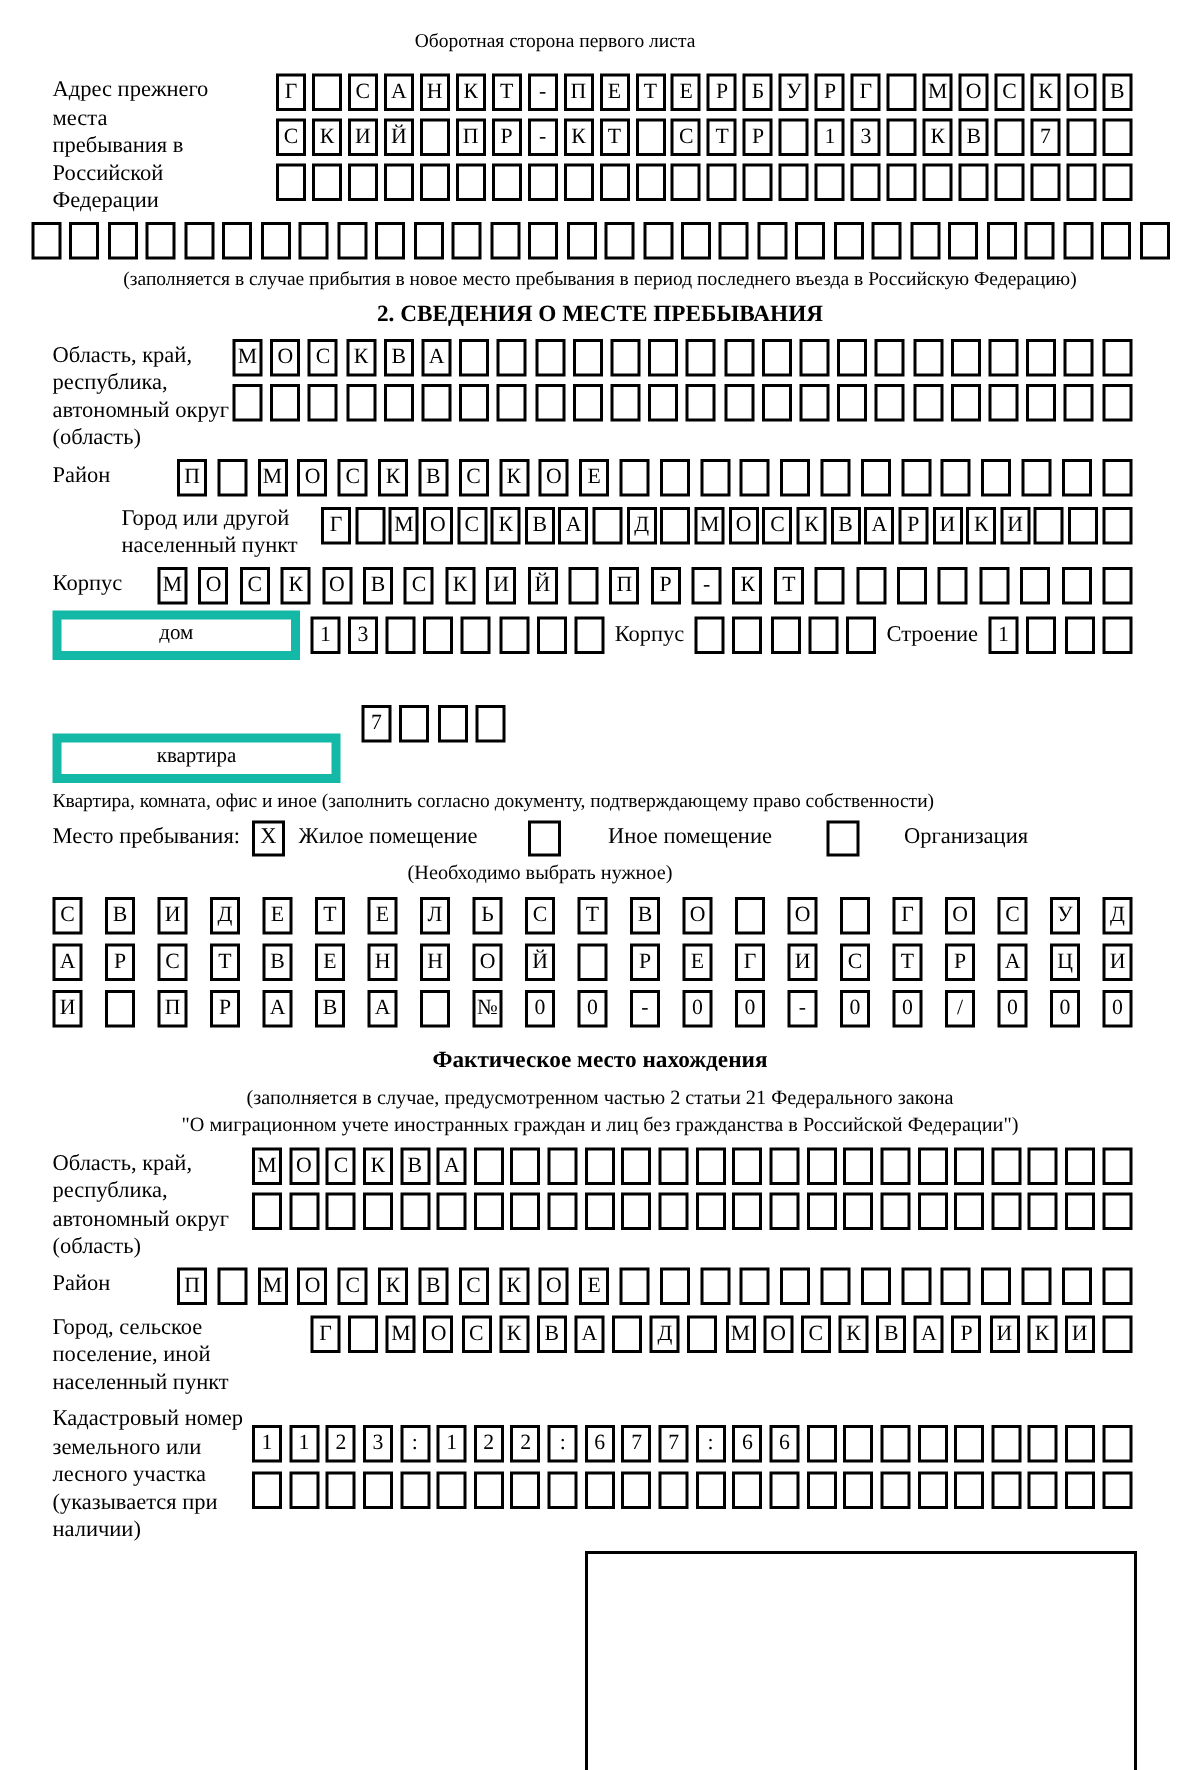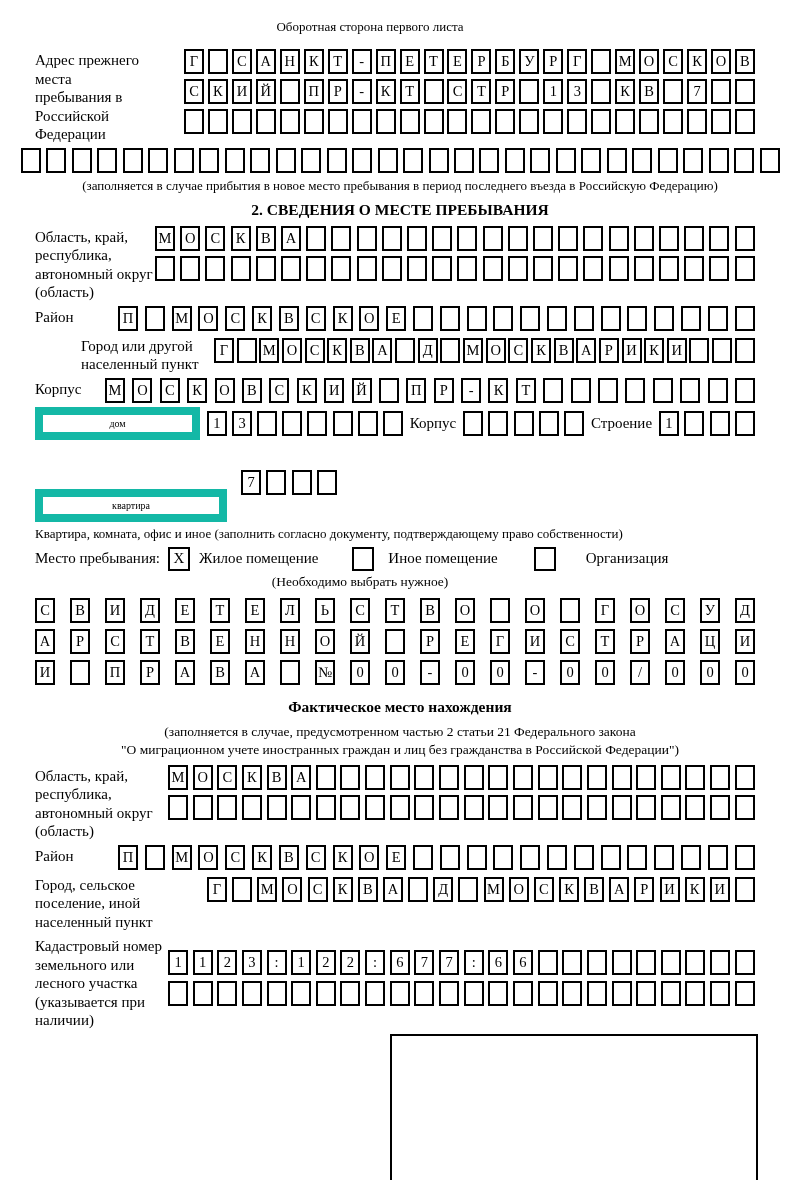--- a/index.html
+++ b/index.html
@@ -15,22 +15,22 @@
   .cell{
     flex:0 0 20px;width:20px;height:25px;box-sizing:border-box;border:2px solid #000;
     display:flex;align-items:center;justify-content:center;font-size:14.5px;line-height:1;background:#fff;
   }
   .full-cells{ display:flex;justify-content:space-between;margin:1px 20px 0 21px; }
   .caption{ font-size:13px;line-height:16px; }
   .caption.center{ text-align:center;margin:5px 0 4px; }
   .caption.left{ padding-left:35px;margin:2px 0 5px; }
   .sec-title{ text-align:center;font-weight:bold;font-size:15.5px;margin:7px 0 7px; }
   .widebox{
-    box-sizing:border-box;border:8px solid #14b8a6;height:33px;display:flex;align-items:center;
-    justify-content:center;font-size:10px;background:#fff;
+    box-sizing:border-box;border:6px solid #14b8a6;height:33px;display:flex;align-items:center;
+    justify-content:center;font-size:14px;background:#fff;
   }
   .houserow{ display:flex;justify-content:space-between;align-items:center;padding:0 45px 0 35px;margin-bottom:3px; }
   .inline-lbl{ font-size:15px;white-space:nowrap; }
   .cg{ display:flex;justify-content:space-between; }
   .cg8{ width:196px; } .cg5{ width:121px; } .cg4{ width:96px; }
   .aptrow{ display:flex;align-items:center;gap:14px;padding:0 45px 0 35px;margin-bottom:4px; }
   .stayrow{ display:flex;align-items:center;padding:0 45px 0 35px;font-size:15px;margin-top:3px; }
   .chk{
     box-sizing:border-box;width:22px;height:24px;border:2px solid #000;display:flex;
     align-items:center;justify-content:center;font-size:15px;background:#fff;
@@ -358,21 +358,21 @@
         <div class="cell"></div>
       </div>
   </div>
   <div class="caption left">Квартира, комната, офис и иное (заполнить согласно документу, подтверждающему право собственности)</div>
 
   <div class="stayrow">
     <span>Место пребывания:</span>
     <span class="chk" style="margin-left:8px;">X</span>
     <span style="margin-left:9px;text-align:right;">Жилое помещение</span>
     <span class="chk" style="margin-left:34px;"></span>
-    <span style="margin-left:14px;">Иное помещение</span>
+    <span style="margin-left:31px;">Иное помещение</span>
     <span class="chk" style="margin-left:36px;"></span>
     <span style="margin-left:30px;">Организация</span>
   </div>
   <div class="hint">(Необходимо выбрать нужное)</div>
 
   <div class="block">
     <div class="rows" style="gap:6px;">
       <div class="cells">
           <div class="cell">С</div>
           <div class="cell">В</div>

